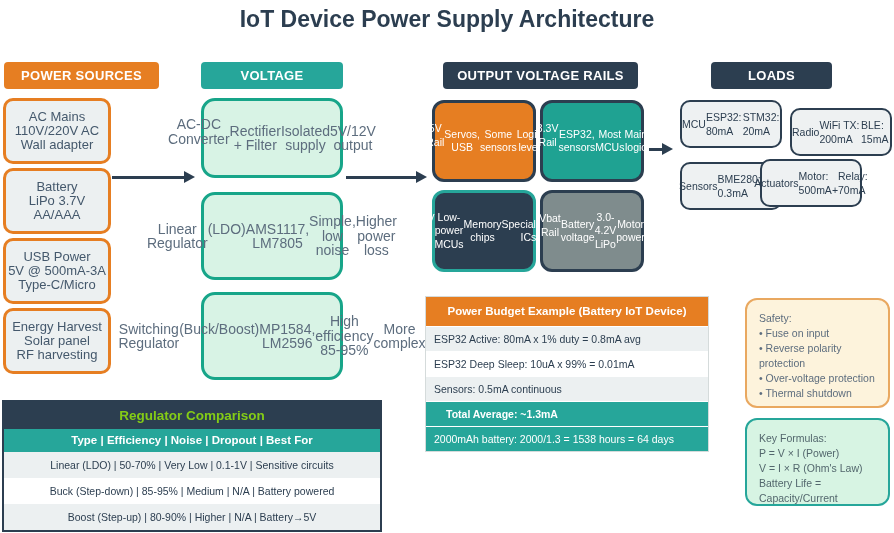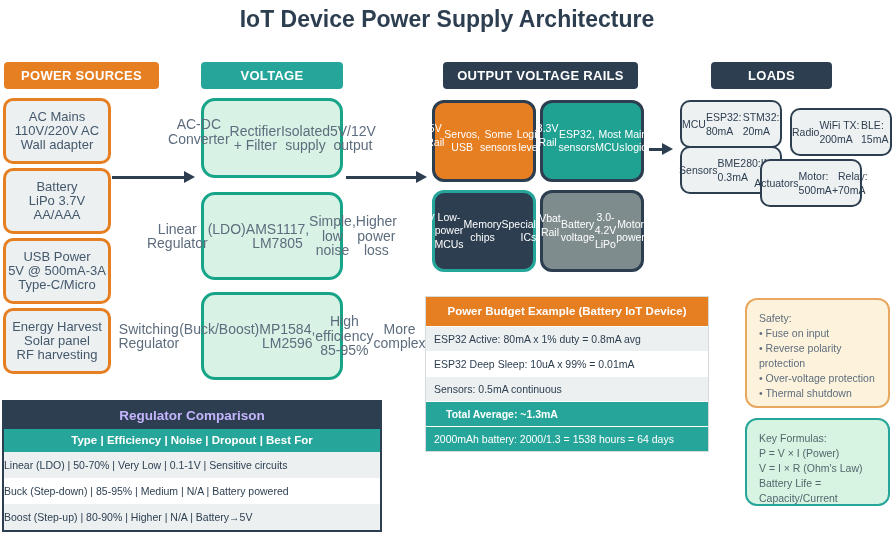--- a/index.html
+++ b/index.html
@@ -33,38 +33,38 @@
   .rail-33v{left:540px;top:100px;background:#1fa292;border:3px solid #2c3e50;}
   .rail-18v{left:432px;top:190px;background:#2c3e50;border:3px solid #26a69a;}
   .rail-vbat{left:540px;top:190px;background:#7f8c8d;border:3px solid #2c3e50;}
 
   .load-box{position:absolute;width:102px;height:48px;box-sizing:border-box;
             background:#eef1f2;border:2px solid #2c3e50;border-radius:10px;
             display:flex;justify-content:center;align-items:center;
             text-align:left;font-size:10.5px;line-height:14px;color:#2c3e50;}
   .load-1{left:680px;top:100px;}
   .load-2{left:790px;top:108px;}
-  .load-3{left:680px;top:146px;}
+  .load-3{left:680px;top:162px;}
   .load-4{left:760px;top:159px;}
 
   .arrow{position:absolute;height:3px;background:#2c3e50;}
   .arrow:after{content:"";position:absolute;right:-11px;top:-5px;width:0;height:0;
                border-top:6.5px solid transparent;border-bottom:6.5px solid transparent;
                border-left:11px solid #2c3e50;}
   .arrow-1{left:112px;top:176px;width:72px;}
   .arrow-2{left:346px;top:176px;width:70px;}
   .arrow-3{left:649px;top:148px;width:13px;}
 
   .reg-table{position:absolute;left:2px;top:400px;width:380px;box-sizing:border-box;
              border:2px solid #2c3e50;}
-  .reg-table-title{height:27px;line-height:27px;background:#2c3e50;color:#c4b5fd;
+  .reg-table-title{height:27px;line-height:27px;background:#2c3e50;color:#84cc16;
                    font-weight:bold;font-size:13.5px;text-align:center;}
   .reg-table-cols{height:23px;line-height:23px;background:#26a69a;color:#fff;
                   font-weight:bold;font-size:11.5px;text-align:center;}
-  .reg-table-row{height:26px;line-height:26px;font-size:10.5px;color:#2c3e50;text-align:left;}
+  .reg-table-row{height:26px;line-height:26px;font-size:10.5px;color:#2c3e50;text-align:center;}
   .row-gray{background:#ecf0f1;}
   .row-white{background:#ffffff;}
 
   .budget-table{position:absolute;left:425px;top:296px;width:284px;box-sizing:border-box;
                 border:1px solid #d5dbdb;}
   .budget-title{height:29px;line-height:29px;background:#e67e22;color:#fff;
                 font-weight:bold;font-size:11.5px;text-align:center;}
   .budget-row{height:25px;line-height:25px;font-size:10.5px;padding-left:8px;
               color:#2c3e50;border-top:1px solid #ffffff;box-sizing:border-box;}
   .budget-teal{background:#26a69a;color:#fff;}

